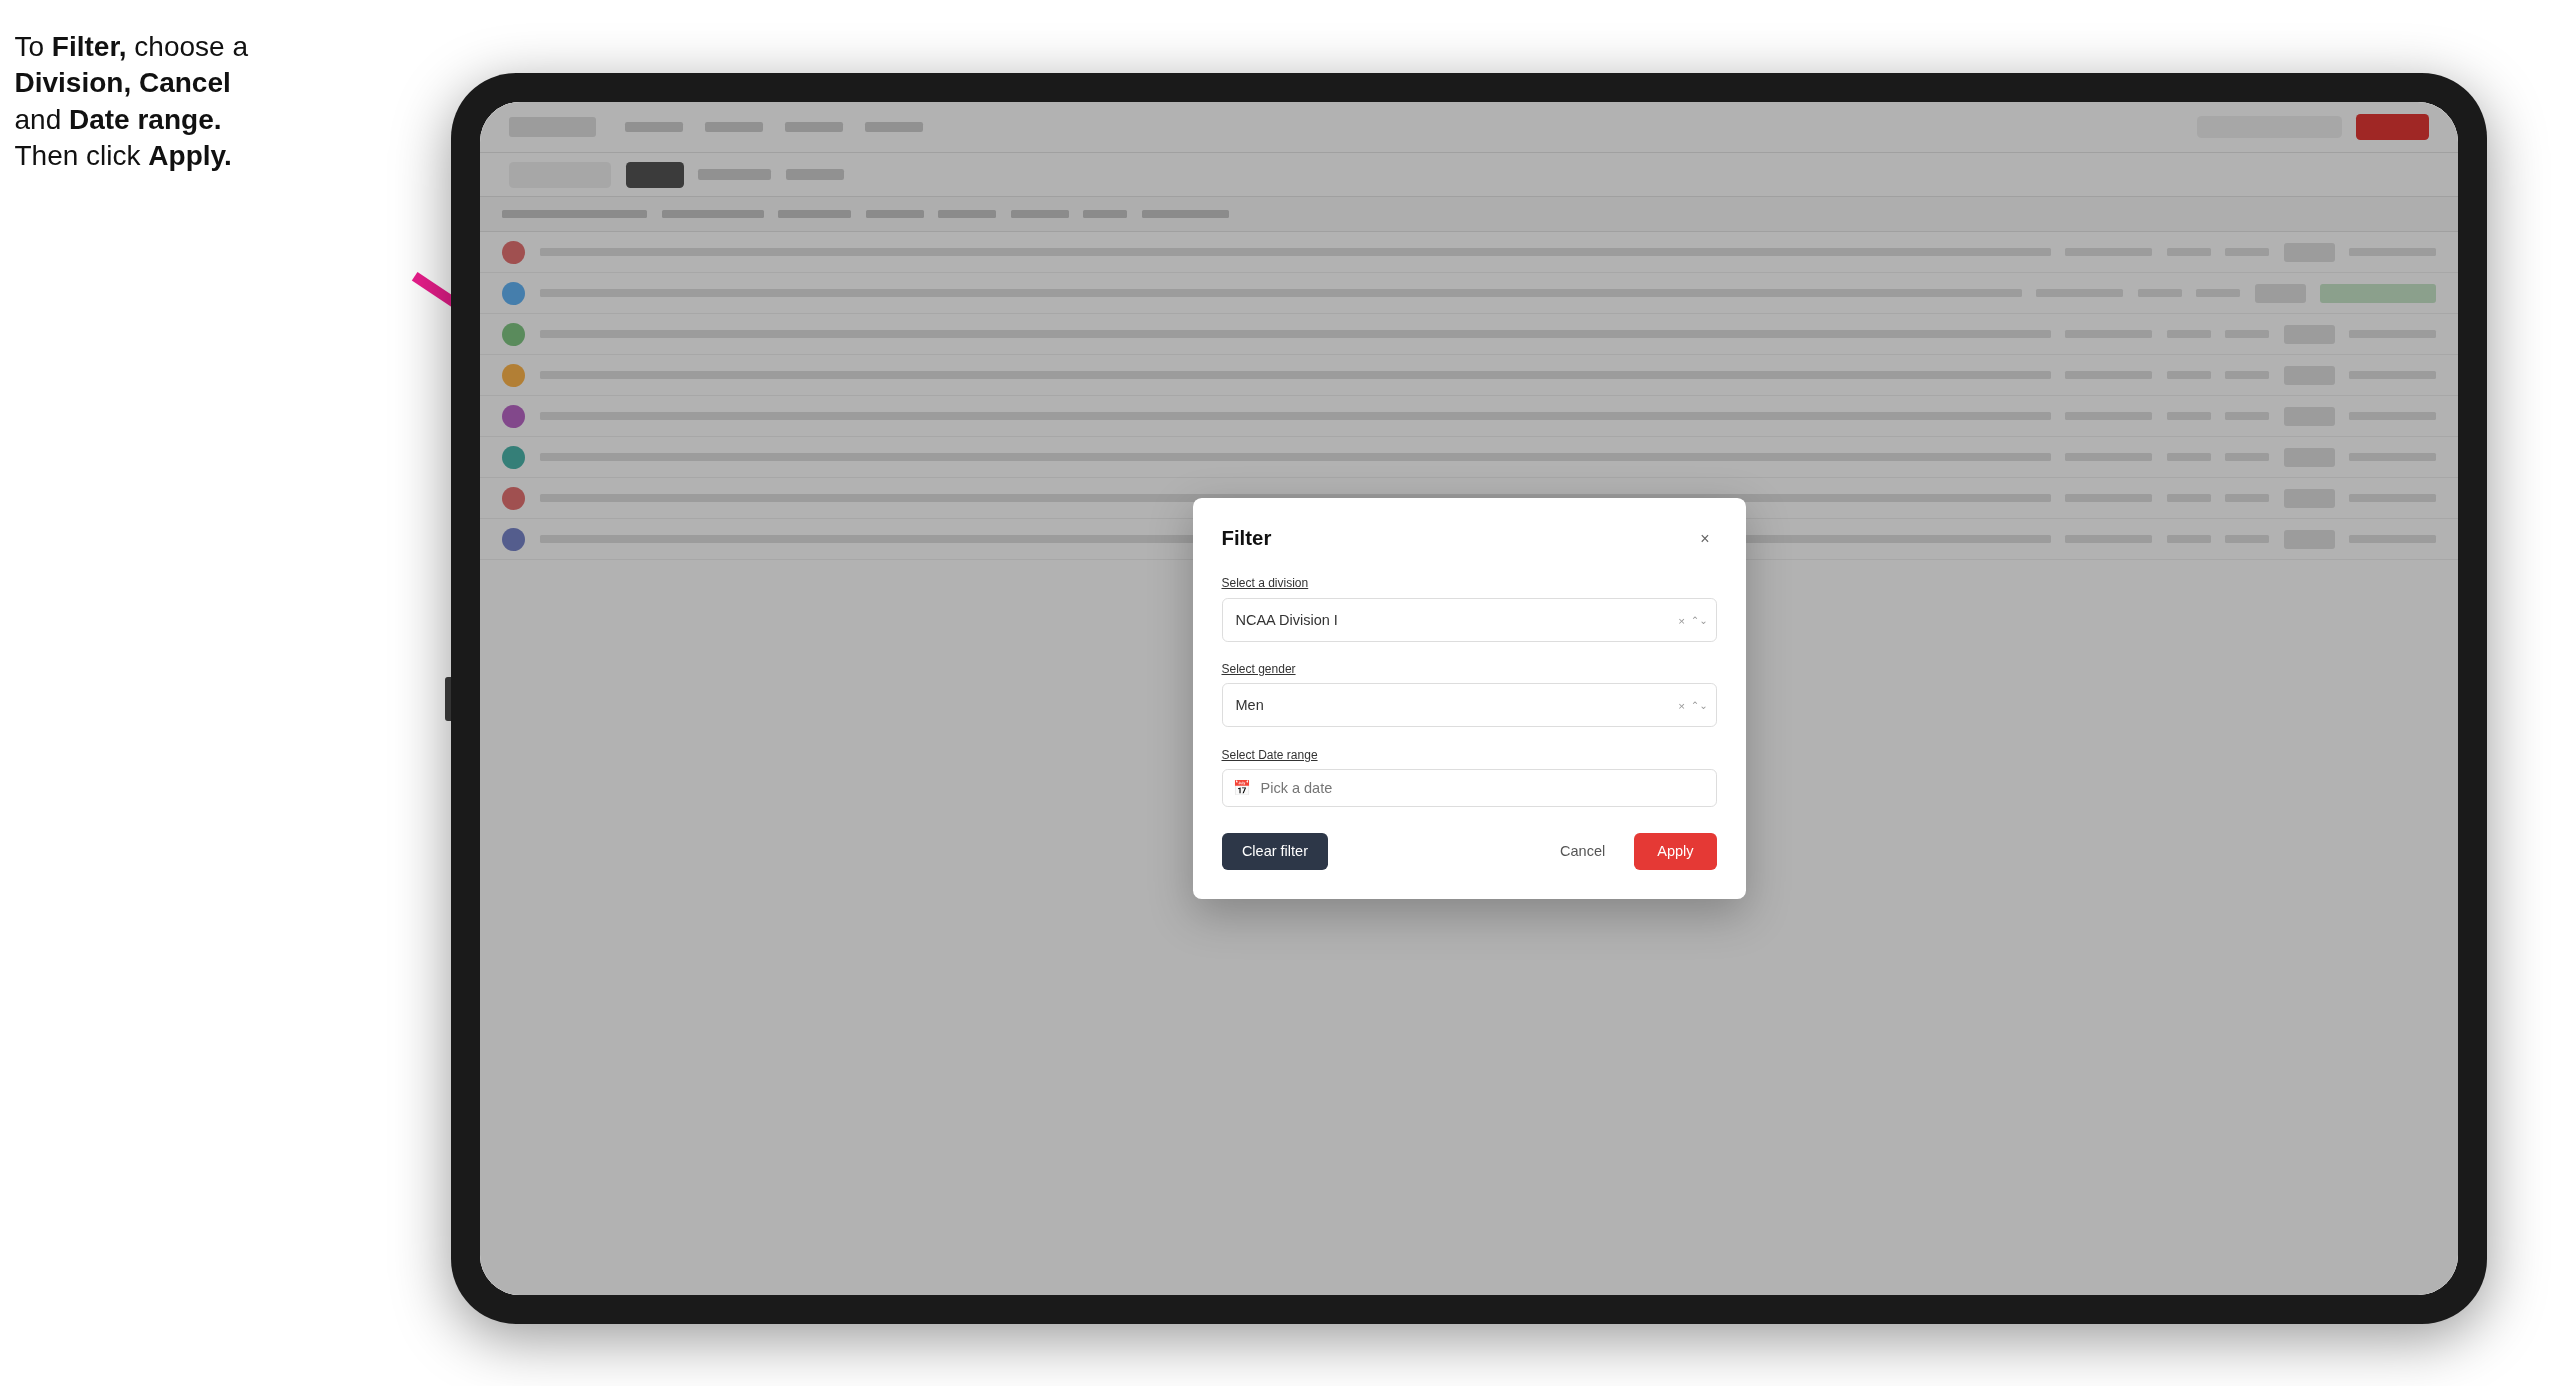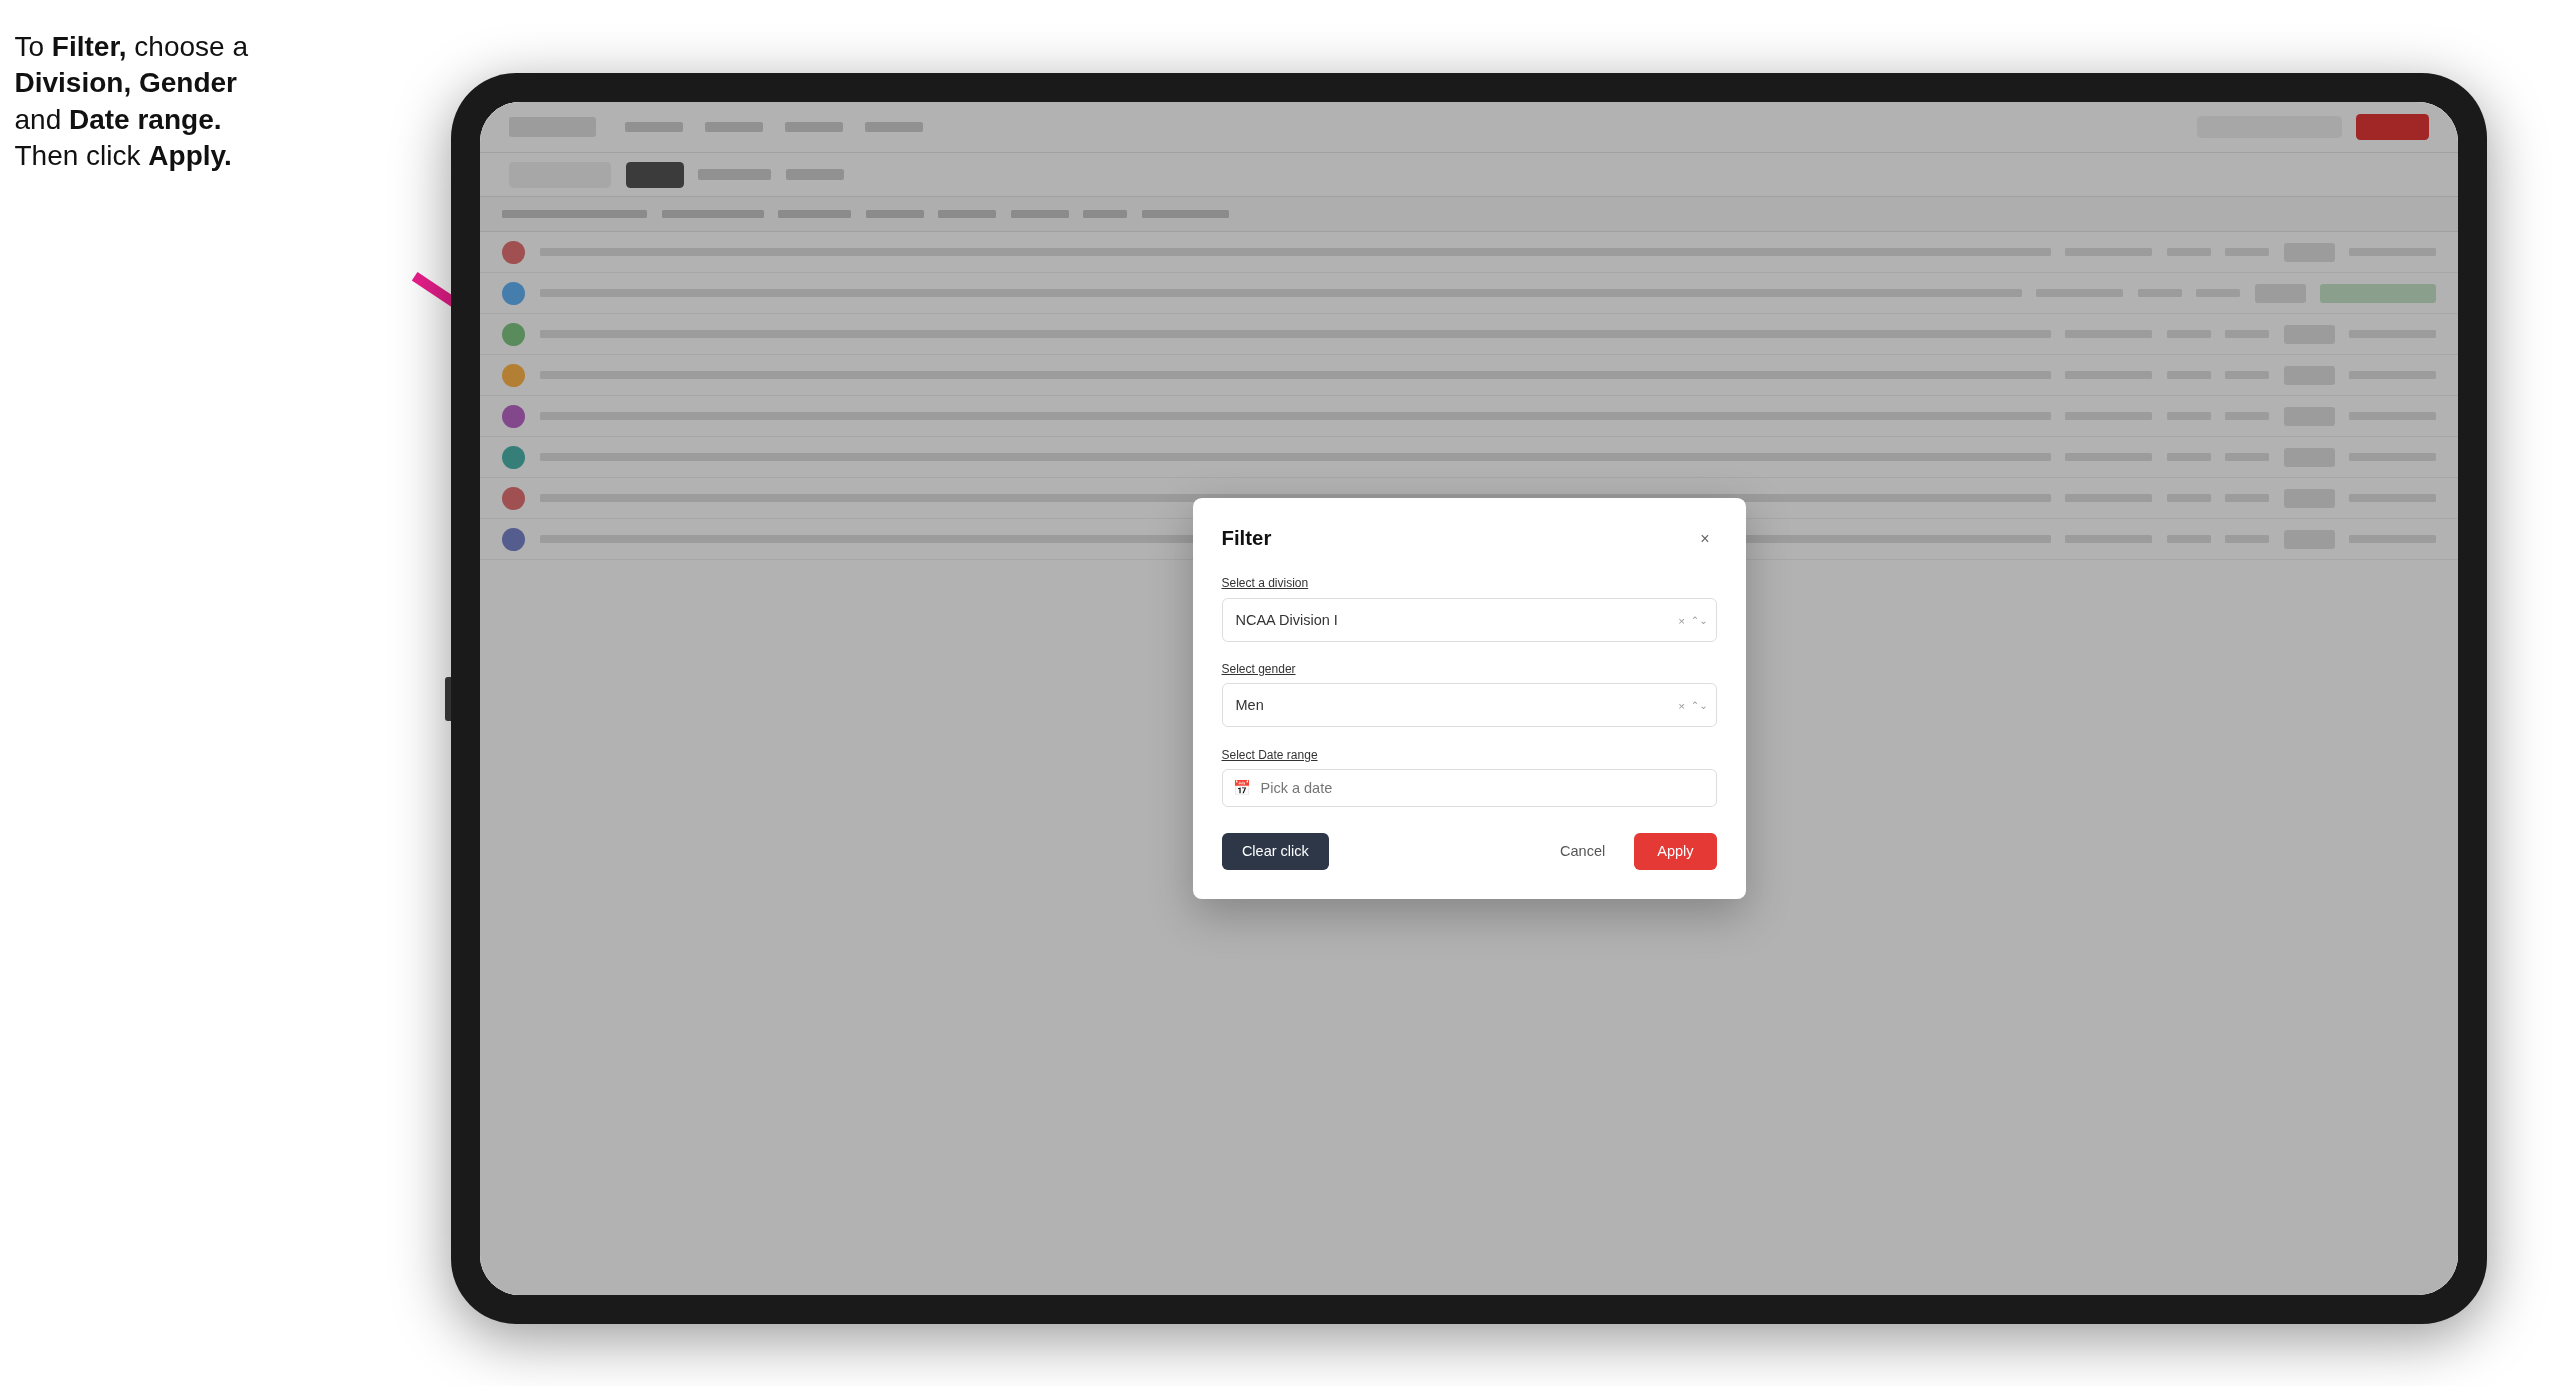--- a/index.html
+++ b/index.html
@@ -410,21 +410,21 @@
       height: 44px;
       background: #333;
       border-radius: 2.9px 0 0 2.9px;
     }
   </style>
 </head>
 <body>
 
 <div class="instruction-text">
   To <span class="bold">Filter,</span> choose a<br>
-  <span class="bold">Division, Gender</span><br>
+  <span class="bold">Division, Cancel</span><br>
   and <span class="bold">Date range.</span><br>
   Then click <span class="bold">Apply.</span>
 </div>
 
 <svg class="arrow-svg" viewBox="0 0 3542 1906">
   <defs>
     <marker id="arrowhead" markerWidth="10" markerHeight="7" refX="10" refY="3.5" orient="auto">
       <polygon points="0 0, 10 3.5, 0 7" fill="#e91e8c"></polygon>
     </marker>
   </defs>
@@ -586,21 +586,21 @@
 
         <div class="form-group">
           <label class="form-label">Select Date range</label>
           <div class="date-input-wrapper">
             <span class="date-icon">📅</span>
             <input class="date-input" type="text" placeholder="Pick a date" style="">
           </div>
         </div>
 
         <div class="modal-footer">
-          <button class="btn-clear-filter">Clear click</button>
+          <button class="btn-clear-filter">Clear filter</button>
           <div class="modal-footer-right">
             <button class="btn-cancel">Cancel</button>
             <button class="btn-apply">Apply</button>
           </div>
         </div>
 
       </div>
     </div>
 
   </div>

